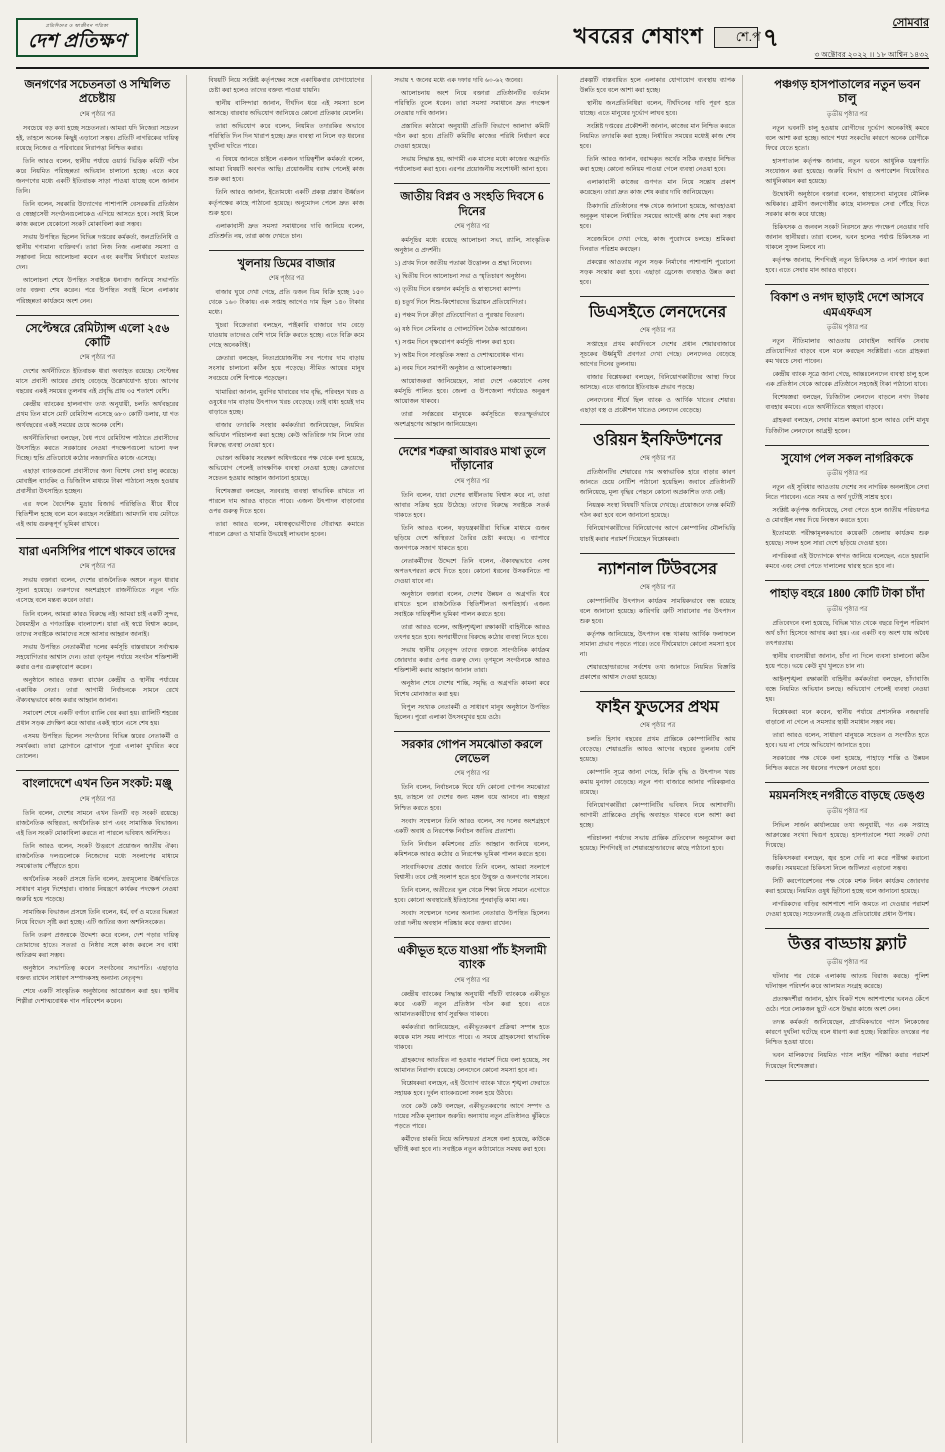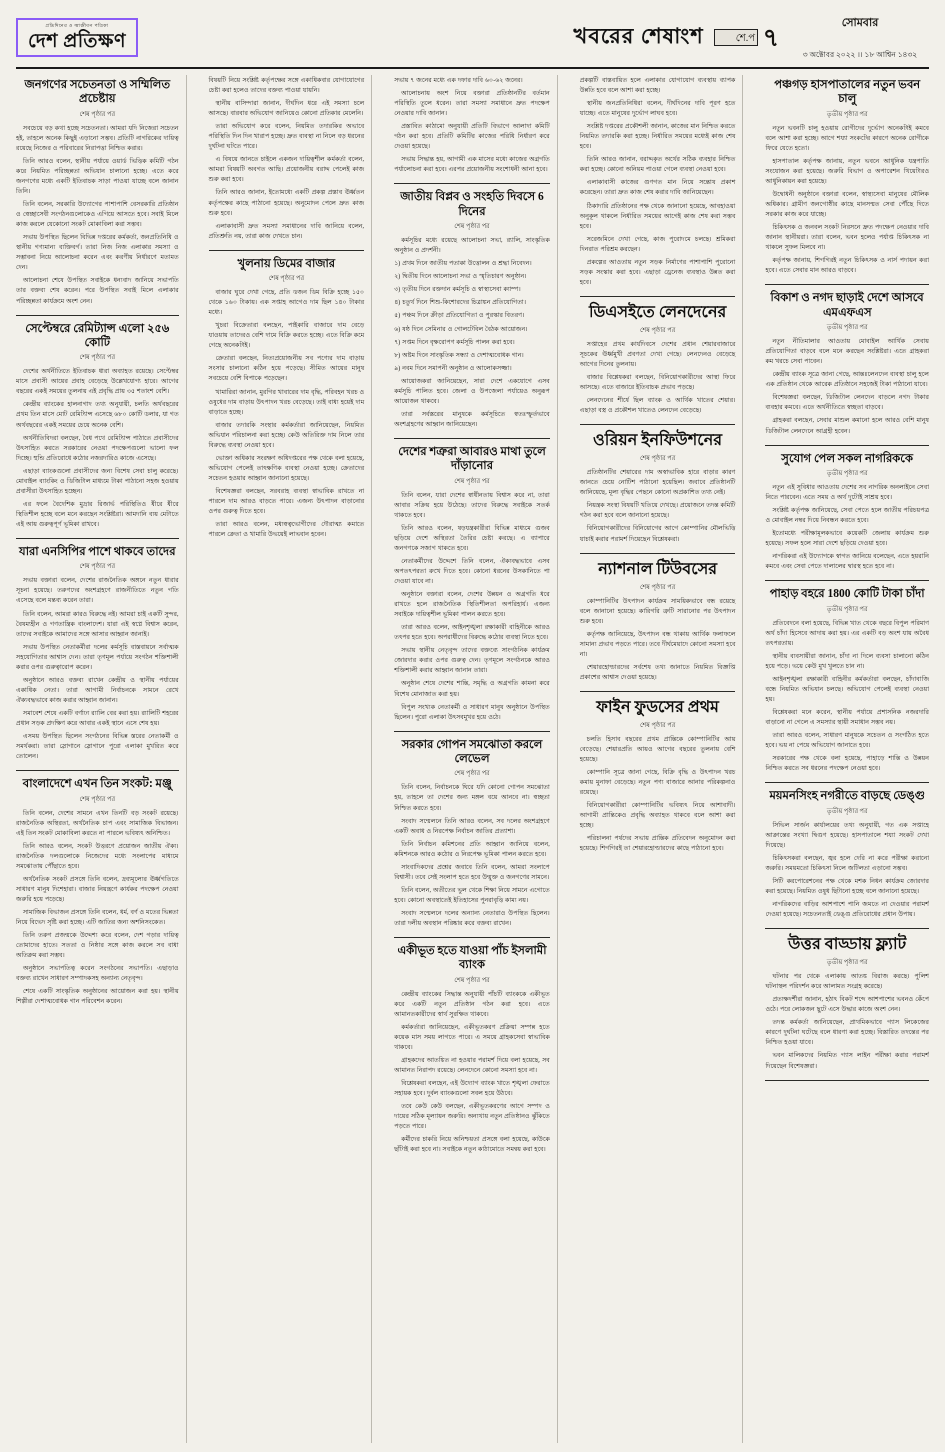--- a/index.html
+++ b/index.html
@@ -22,23 +22,24 @@
   
   .masthead {
     display: flex;
     align-items: center;
     justify-content: space-between;
     border-bottom: 2px solid #1a1a1a;
     padding-bottom: 6px;
     margin-bottom: 6px;
   }
   .logo-box {
-    border: 2px solid #8b5cf6;
+    border: 2px solid #14532d;
     padding: 3px 10px 5px 10px;
     background: #f2f0ea;
+    font-style: italic;
   }
   .logo-sub {
     font-size: 4.5px;
     letter-spacing: 0.6px;
     text-align: center;
     color: #30302c;
     margin-bottom: 1px;
   }
   .logo-main {
     font-size: 19px;
@@ -59,36 +60,37 @@
     color: #111;
     margin-left: 40px;
   }
   .page-num-wrap {
     display: flex;
     align-items: center;
     gap: 5px;
   }
   .page-stamp {
     border: 1px solid #222;
-    font-size: 10px;
+    font-size: 13px;
     padding: 2px 21px;
     line-height: 1.1;
     text-align: center;
     width: 20px;
     background: #e6e3db;
   }
   .page-num {
     font-size: 25px;
     font-weight: bold;
     line-height: 1;
   }
   .head-right {
-    text-align: center;
+    text-align: right;
     padding-left: 12px;
     min-width: 150px;
+    text-decoration: underline;
   }
   .head-day {
     font-size: 11px;
     font-weight: bold;
   }
   .head-date {
     font-size: 7.5px;
     color: #232323;
     margin-top: 16px;
   }

